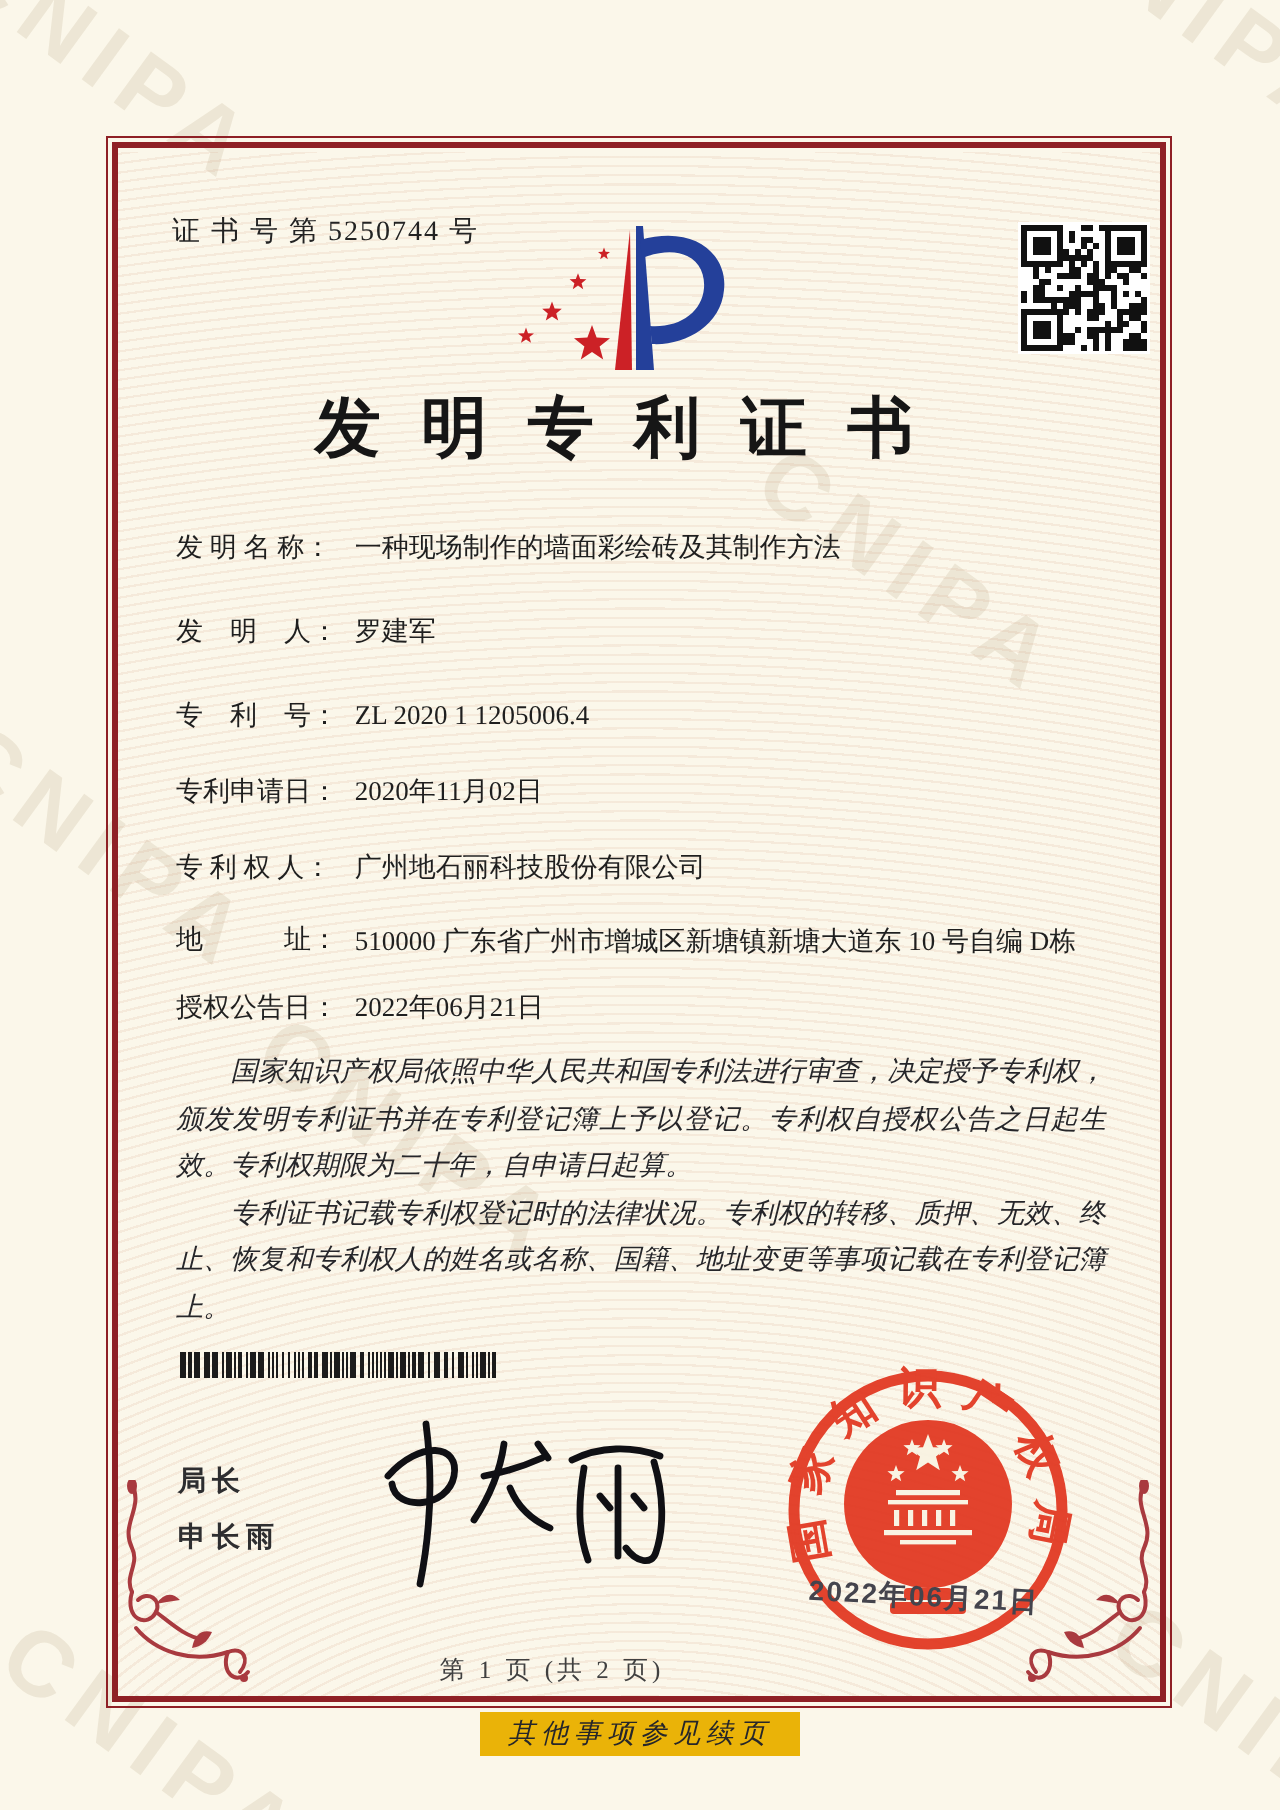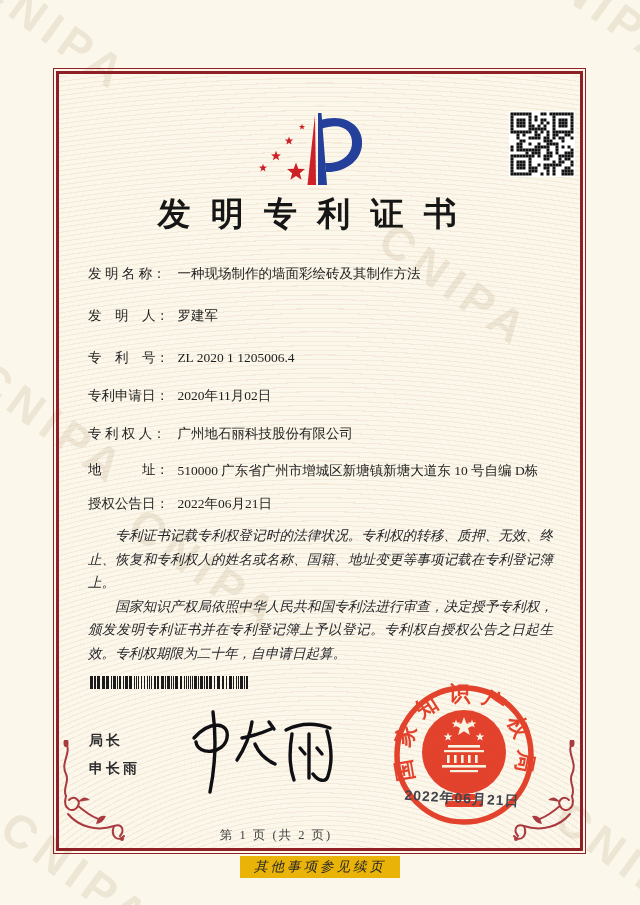--- a/index.html
+++ b/index.html
@@ -73,20 +73,21 @@
   <div class="wm wm4">CNIPA</div>
   <div class="wm wm5">CNIPA</div>
   <div class="wm wm6">CNIPA</div>
   <div class="wm wm7">CNIPA</div>
 
   <div class="guilloche"></div>
   <div class="bframe">
     <div class="bframe-inner"></div>
   </div>
 
+  <div class="certno">证 书 号 第 5250744 号</div>
 
   <svg class="qr" id="qrSvg" width="66" height="66" viewBox="0 0 66 66">
       <rect x="0" y="0" width="66" height="66" fill="#ffffff"></rect>
       <rect x="1.5" y="1.5" width="3" height="3" fill="#111"></rect>
       <rect x="1.5" y="4.5" width="3" height="3" fill="#111"></rect>
       <rect x="1.5" y="7.5" width="3" height="3" fill="#111"></rect>
       <rect x="1.5" y="10.5" width="3" height="3" fill="#111"></rect>
       <rect x="1.5" y="13.5" width="3" height="3" fill="#111"></rect>
       <rect x="1.5" y="16.5" width="3" height="3" fill="#111"></rect>
       <rect x="1.5" y="19.5" width="3" height="3" fill="#111"></rect>
@@ -359,22 +360,22 @@
   <div class="row addr r6">
     <span class="lab">地　　　址：</span>
     <span class="val">510000 广东省广州市增城区新塘镇新塘大道东 10 号自编 D栋</span>
   </div>
   <div class="row r7">
     <span class="lab">授权公告日：</span>
     <span class="val">2022年06月21日</span>
   </div>
 
   <div class="paras">
+    <p>国家知识产权局依照中华人民共和国专利法进行审查，决定授予专利权，颁发发明专利证书并在专利登记簿上予以登记。专利权自授权公告之日起生效。专利权期限为二十年，自申请日起算。</p>
     <p>专利证书记载专利权登记时的法律状况。专利权的转移、质押、无效、终止、恢复和专利权人的姓名或名称、国籍、地址变更等事项记载在专利登记簿上。</p>
-    <p>国家知识产权局依照中华人民共和国专利法进行审查，决定授予专利权，颁发发明专利证书并在专利登记簿上予以登记。专利权自授权公告之日起生效。专利权期限为二十年，自申请日起算。</p>
   </div>
 
   <svg class="barcode" id="barSvg" width="163" height="14" viewBox="0 0 163 14">
       <rect x="0" y="0" width="3" height="13" fill="#1b1b1b"></rect>
       <rect x="4" y="0" width="2" height="13" fill="#1b1b1b"></rect>
       <rect x="7" y="0" width="3" height="13" fill="#1b1b1b"></rect>
       <rect x="12" y="0" width="3" height="13" fill="#1b1b1b"></rect>
       <rect x="16" y="0" width="3" height="13" fill="#1b1b1b"></rect>
       <rect x="21" y="0" width="1" height="13" fill="#1b1b1b"></rect>
       <rect x="23" y="0" width="3" height="13" fill="#1b1b1b"></rect>

